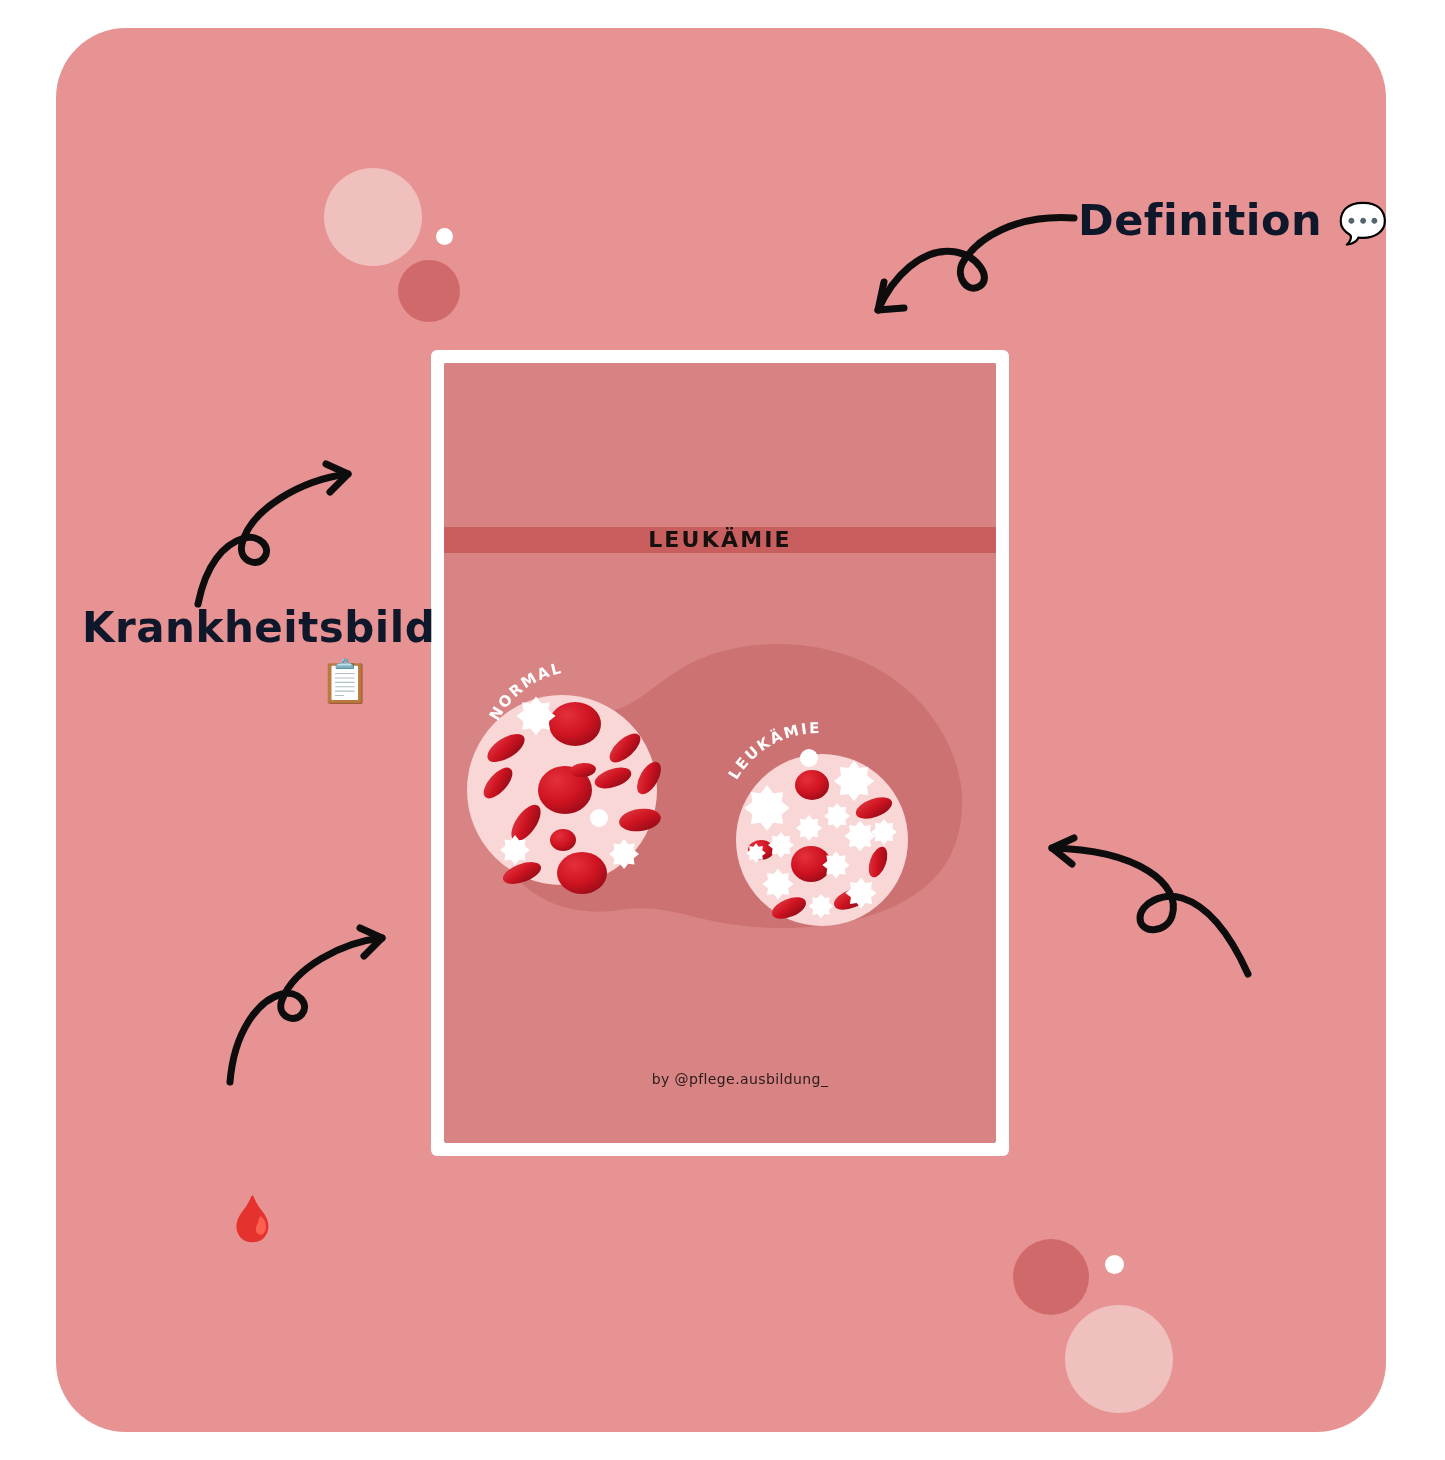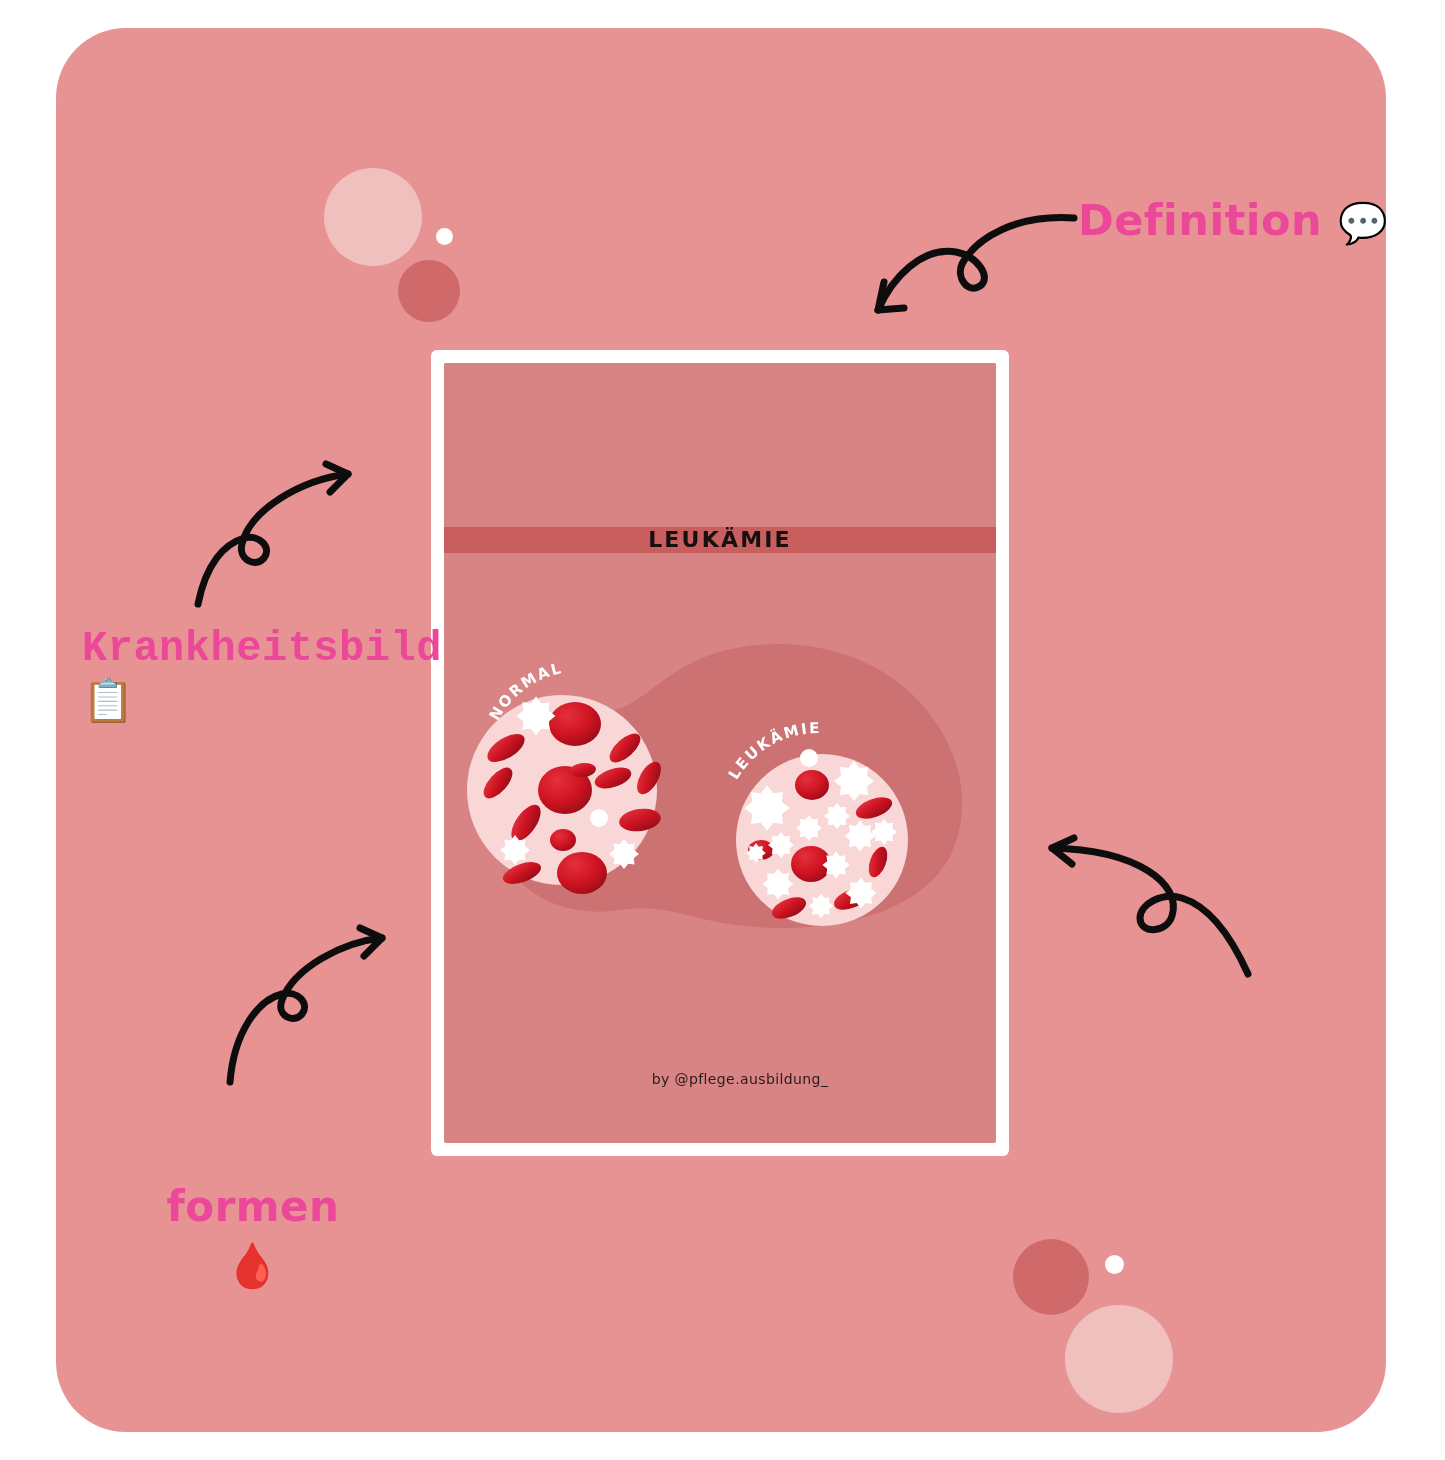--- a/index.html
+++ b/index.html
@@ -57,30 +57,30 @@
     position:absolute;left:0;right:0;bottom:56px;
     text-align:center;font-size:14px;color:#2b1a1a;
     font-family:"DejaVu Sans", sans-serif;letter-spacing:.4px;padding-left:40px;
   }
   #cells{position:absolute;left:0;top:255px;width:100%;height:340px;}
 
   
   .label{
     position:absolute;
     font-family:"DejaVu Sans", sans-serif;
-    color:#ec4899;font-weight:700;
+    color:#0f172a;font-weight:700;
     line-height:1.12;
     letter-spacing:.5px;
   }
   .label .emoji{display:block;margin-top:10px;font-size:40px;line-height:1;}
   #lbl-definition{left:1078px;top:196px;font-size:43px;white-space:nowrap;}
   #lbl-definition .bubble{
     display:inline-block;vertical-align:middle;margin-left:16px;font-size:40px;
   }
-  #lbl-krankheitsbild{left:82px;top:626px;font-size:42px;text-align:left;width:290px;font-family:Liberation Mono, monospace;}
+  #lbl-krankheitsbild{left:82px;top:604px;font-size:42px;text-align:right;width:290px;}
   #lbl-krankheitsbild .emoji{font-size:42px;}
   #lbl-formen{left:128px;top:1136px;font-size:42px;text-align:center;width:250px;}
   #lbl-formen .emoji{font-size:44px;margin-top:14px;}
   #lbl-pflege{left:1078px;top:1000px;font-size:42px;text-align:center;width:250px;}
   #lbl-pflege .emoji{font-size:46px;margin-top:16px;}
 
   .arrow{position:absolute;pointer-events:none;}
   #arr-definition{left:856px;top:186px;width:230px;height:160px;}
   #arr-krankheit{left:176px;top:444px;width:220px;height:170px;}
   #arr-formen{left:196px;top:896px;width:230px;height:190px;}
@@ -226,18 +226,17 @@
     <span>Definition</span><span class="bubble">💬</span>
   </div>
 
   <div class="label" id="lbl-krankheitsbild">
     <span>Krankheitsbild</span>
     <span class="emoji">📋</span>
   </div>
 
   <div class="label" id="lbl-formen">
     <br>
-    <span>formen</span>
     <span class="emoji">🩸</span>
   </div>
 
 
 </div>
 
 </body></html>

